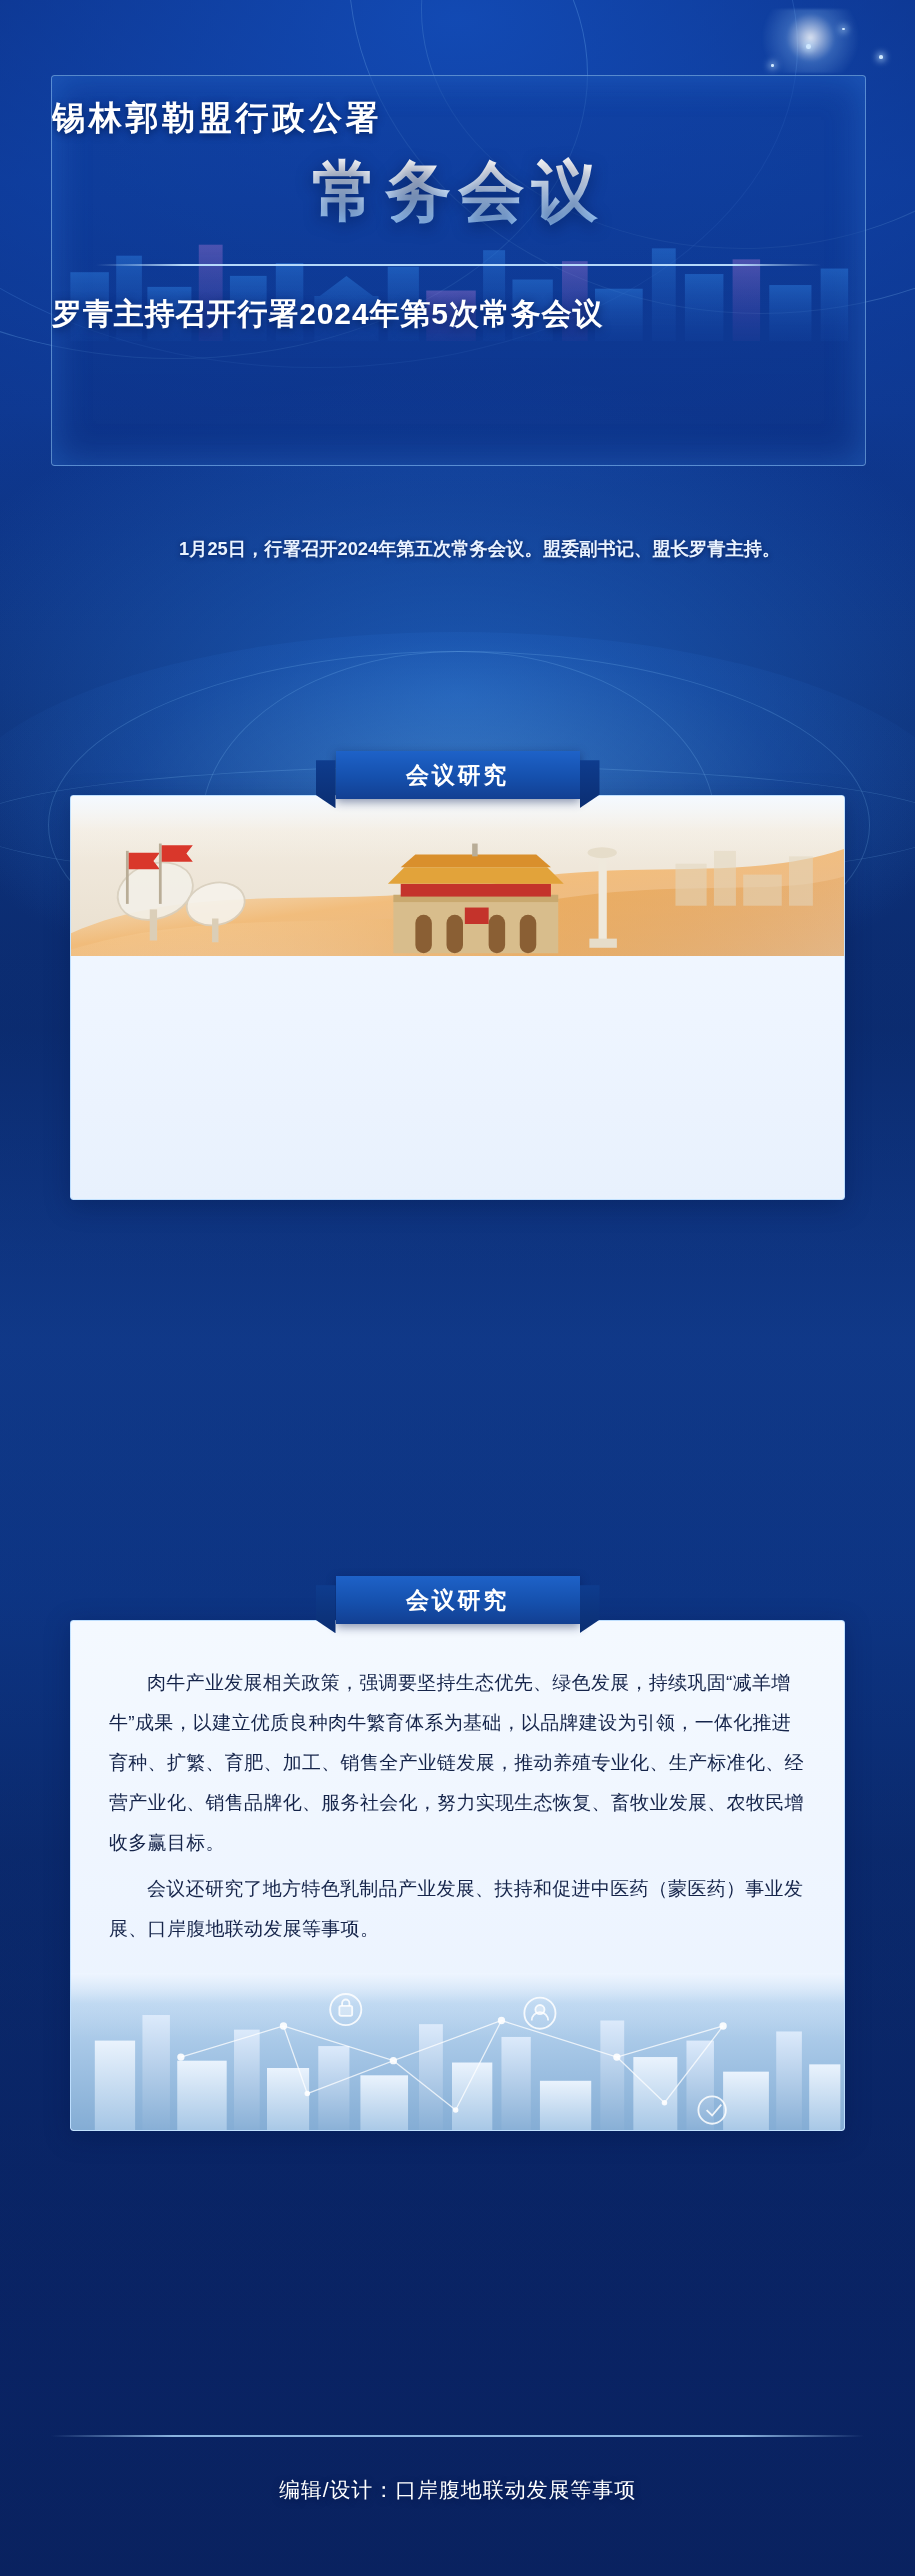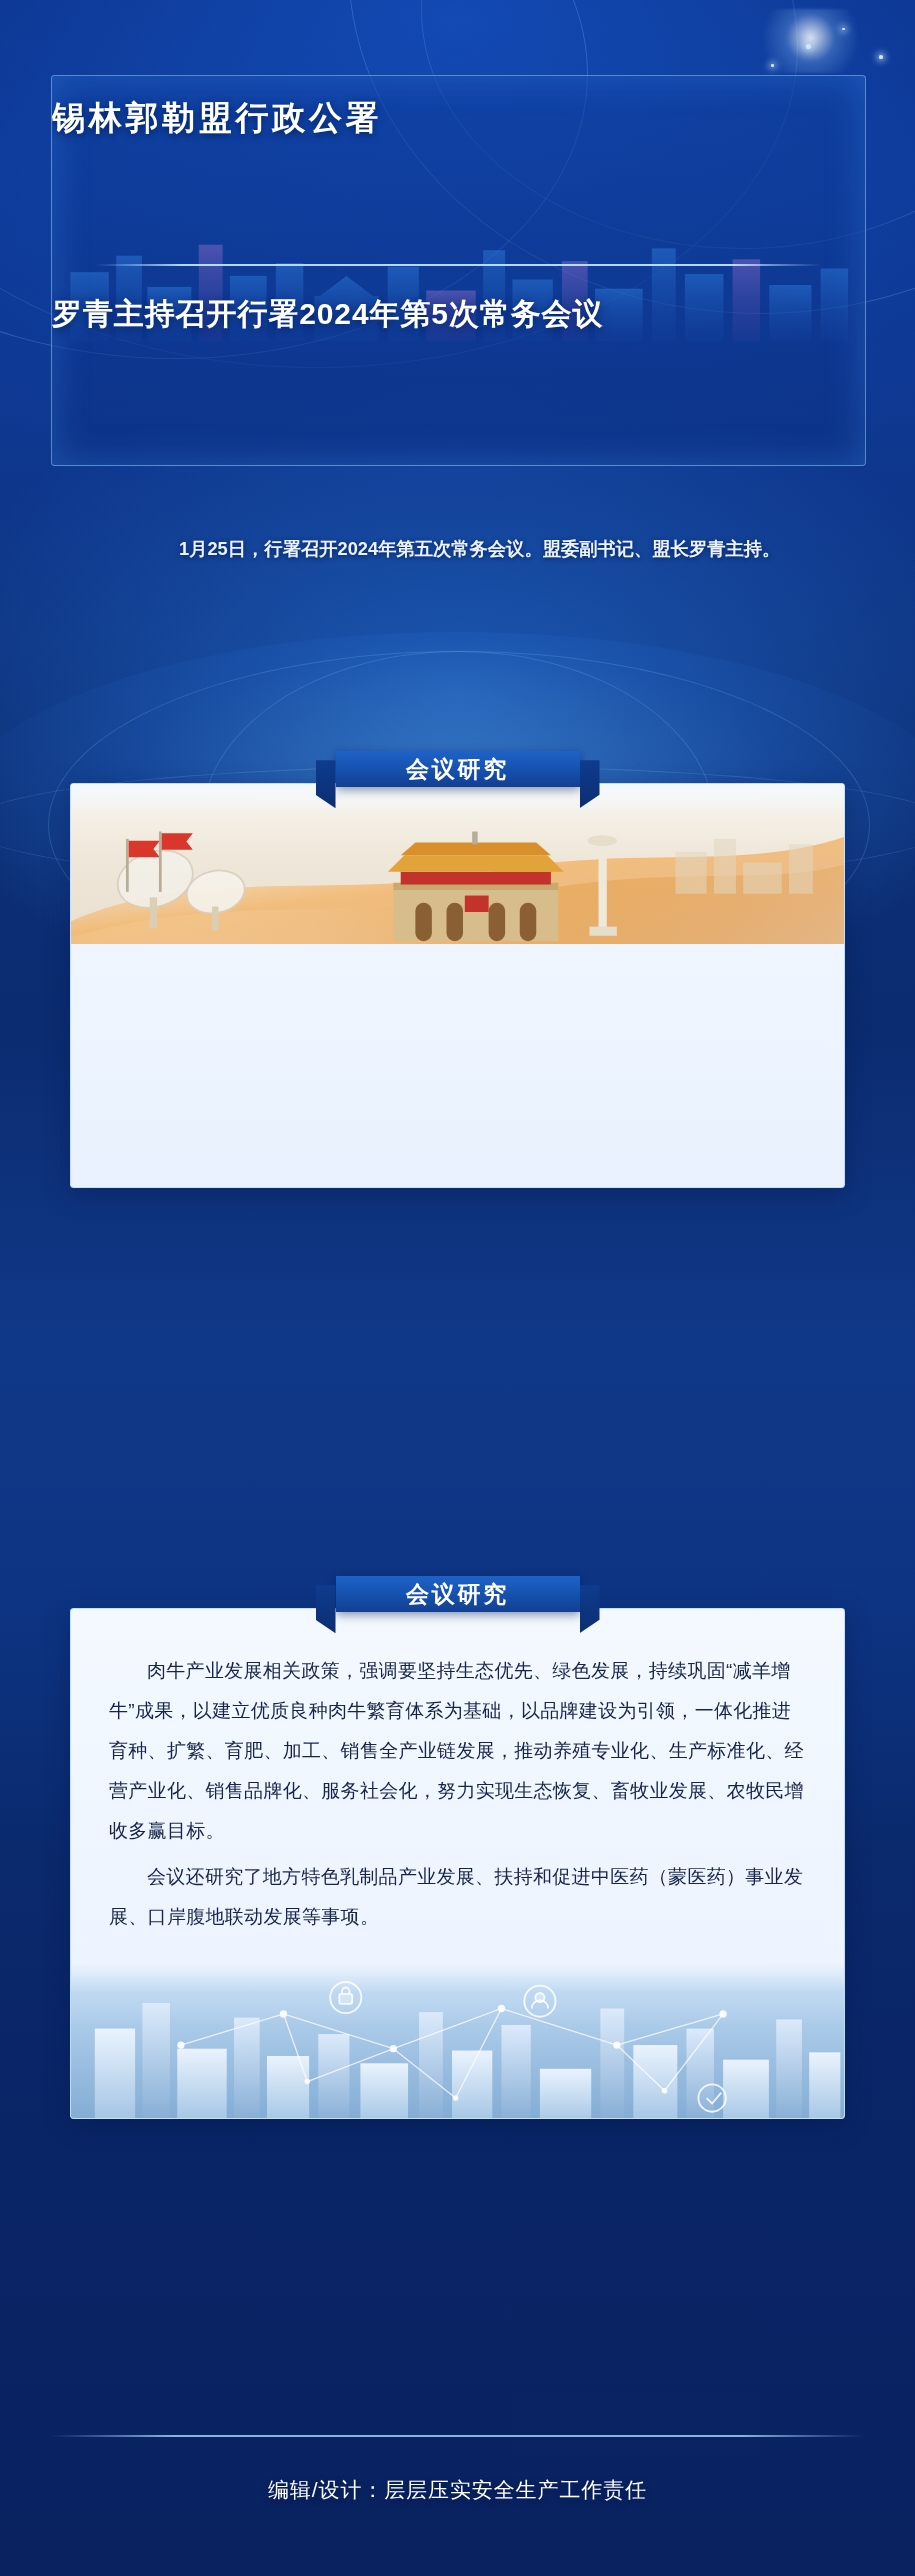--- a/index.html
+++ b/index.html
@@ -117,21 +117,21 @@
   }
 
   
   .section { position: absolute; left: 51px; width: 813px; }
   .sec1 { top: 751px; }
   .sec2 { top: 1576px; }
 
   .ribbon {
     position: relative;
     width: 244px;
-    height: 36px;
+    height: 48px;
     margin: 0 auto;
     background: linear-gradient(180deg, #1e62c8 0%, #1550ad 55%, #123f92 100%);
     box-shadow: 0 2.7px 9.2px rgba(0,20,70,0.45);
     display: flex; align-items: center; justify-content: center;
     z-index: 3;
   }
   .ribbon::before, .ribbon::after {
     content: "";
     position: absolute; top: 9.2px;
     width: 20px; height: 48px;
@@ -251,20 +251,21 @@
       <rect x="556" y="58" width="28" height="87" fill="url(#skyP)"></rect>
       <rect x="592" y="88" width="52" height="57" fill="url(#sky)"></rect>
       <rect x="654" y="44" width="26" height="101" fill="url(#sky)"></rect>
       <rect x="690" y="72" width="42" height="73" fill="url(#sky)"></rect>
       <rect x="742" y="56" width="30" height="89" fill="url(#skyP)"></rect>
       <rect x="782" y="84" width="46" height="61" fill="url(#sky)"></rect>
       <rect x="838" y="66" width="30" height="79" fill="url(#sky)"></rect>
     </svg>
 
     <div class="title-main">锡林郭勒盟行政公署</div>
+    <div class="title-big">常务会议</div>
     <div class="divider"></div>
     <div class="subtitle">罗青主持召开行署2024年第5次常务会议</div>
   </div>
 
   <div class="lead">1月25日，行署召开2024年第五次常务会议。盟委副书记、盟长罗青主持。</div>
 
   <div class="section sec1">
     <div class="ribbon">
       <span>会议研究</span>
     </div>
@@ -395,16 +396,16 @@
             <path d="M503 52 a9 9 0 0 1 18 0"></path>
             <circle cx="700" cy="150" r="15"></circle>
             <path d="M694 150 l6 6 l10 -12"></path>
           </g>
         </svg>
       </div>
     </div>
   </div>
 
   <div class="footer-line"></div>
-  <div class="footer">编辑/设计：层层压实安全生产工作责任</div>
+  <div class="footer">编辑/设计：口岸腹地联动发展等事项</div>
 
 </div>
 
 
 </body></html>

